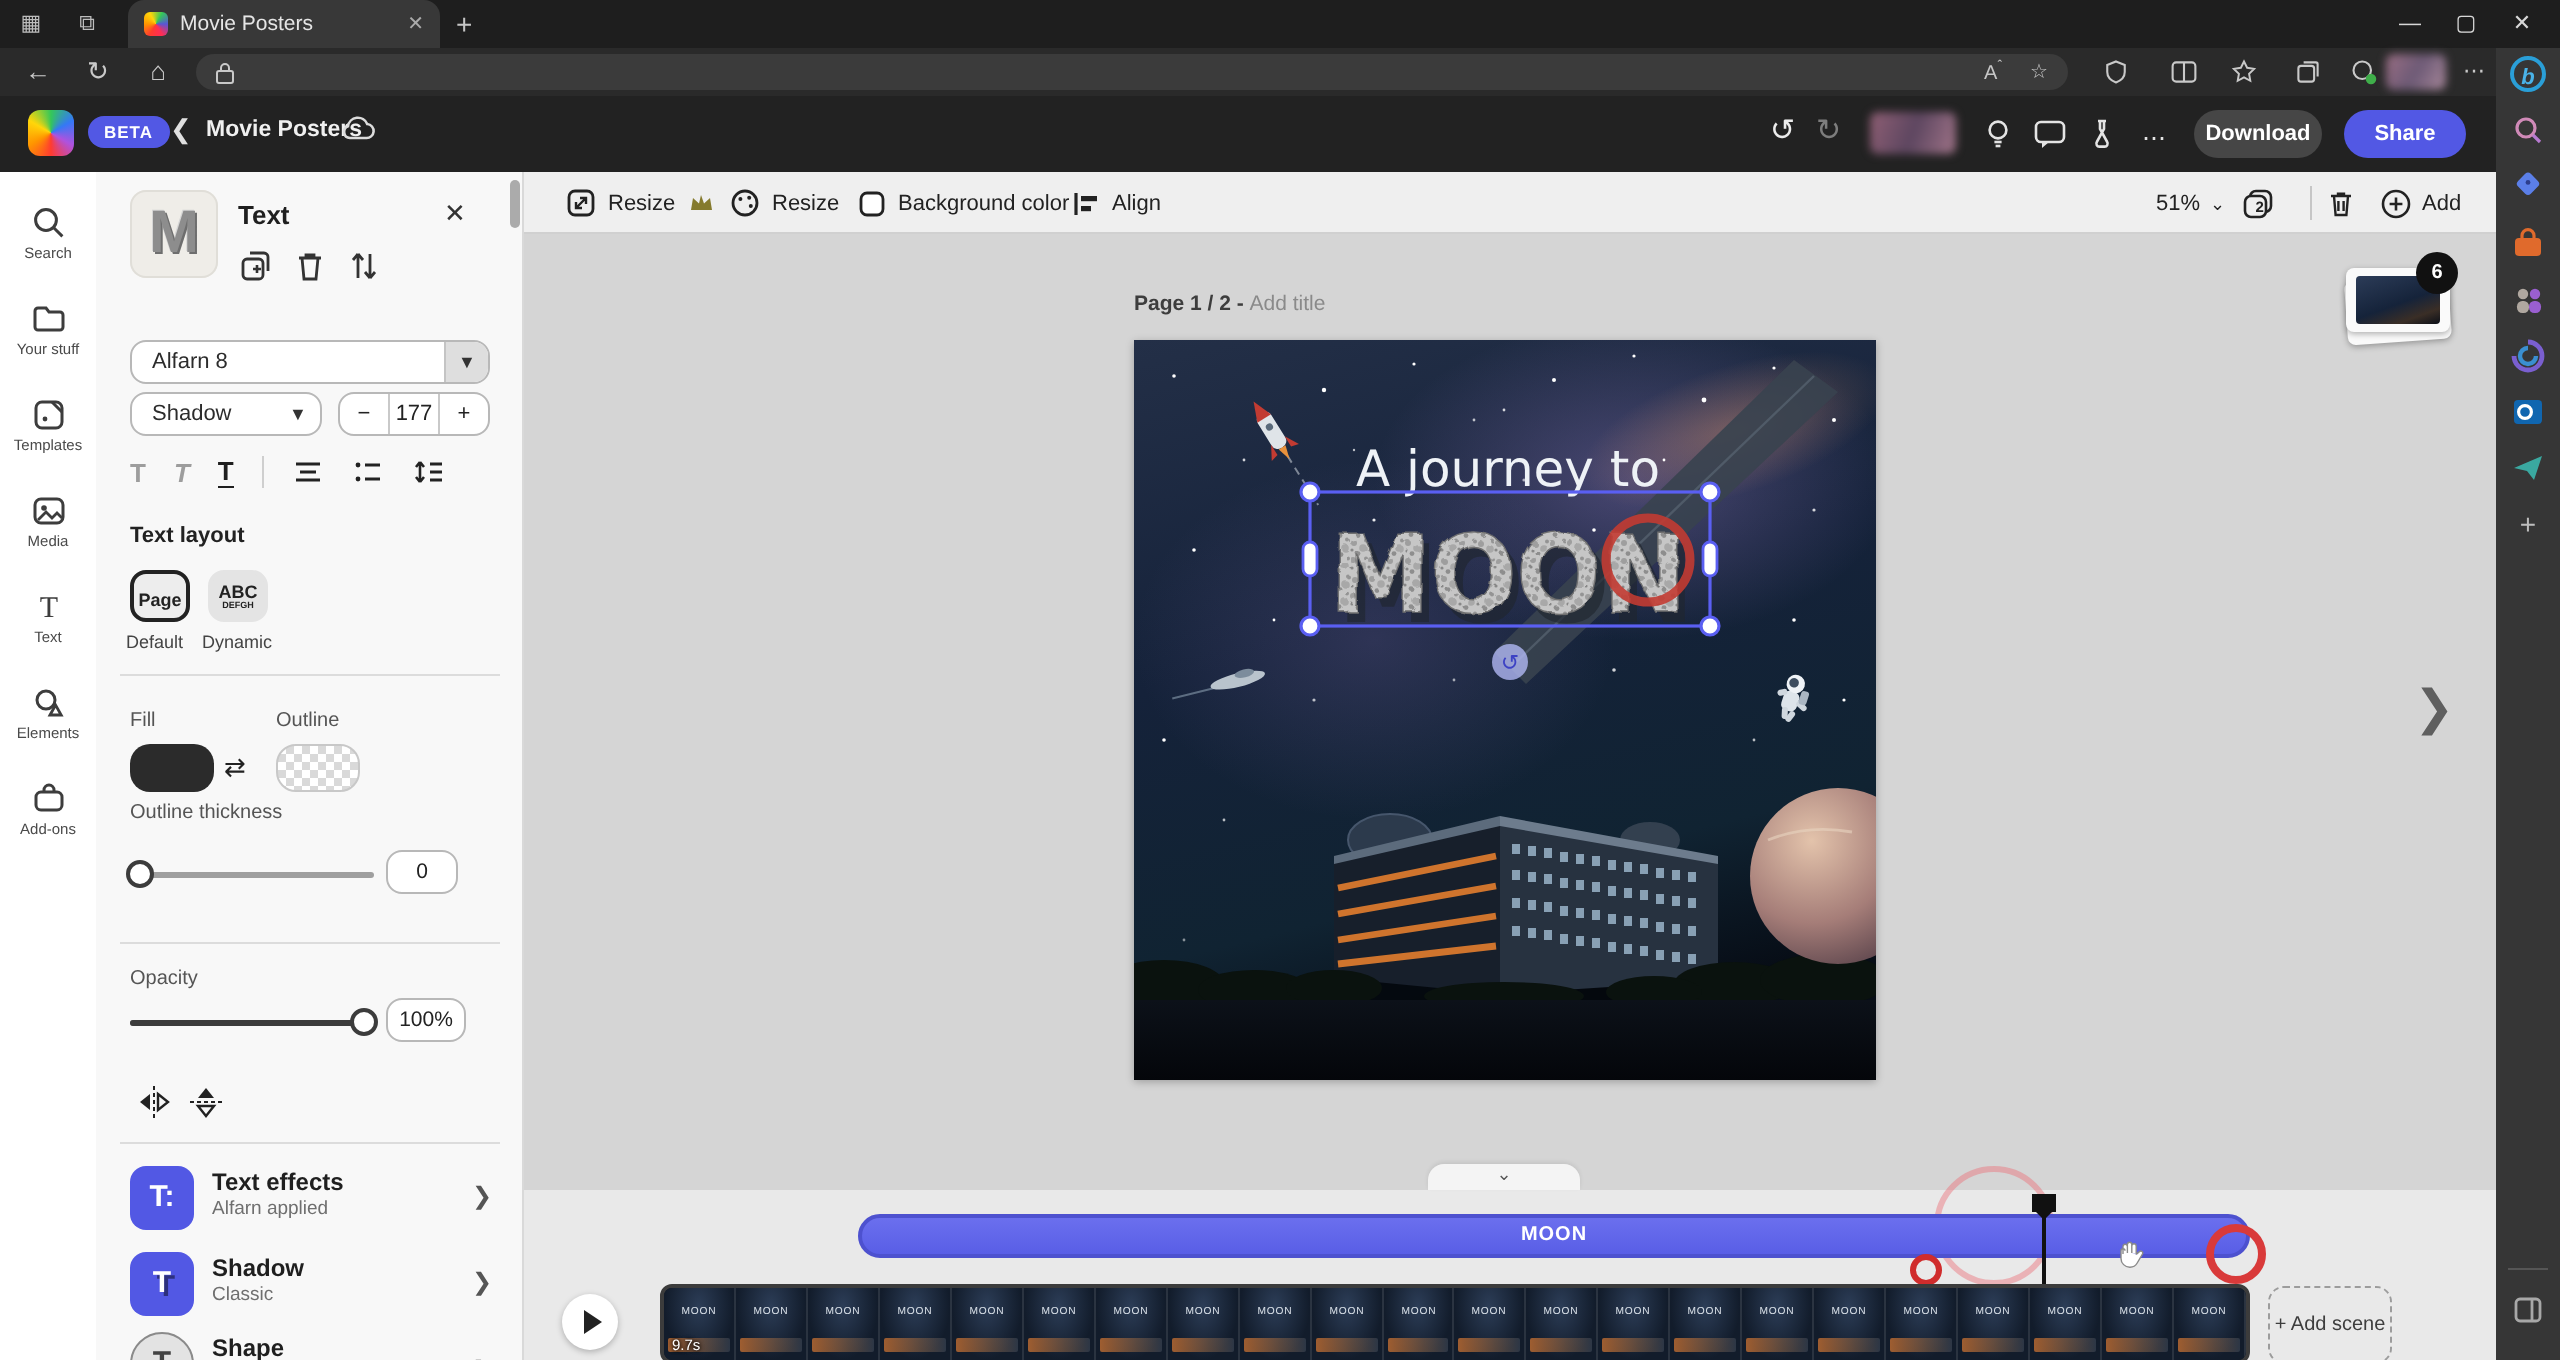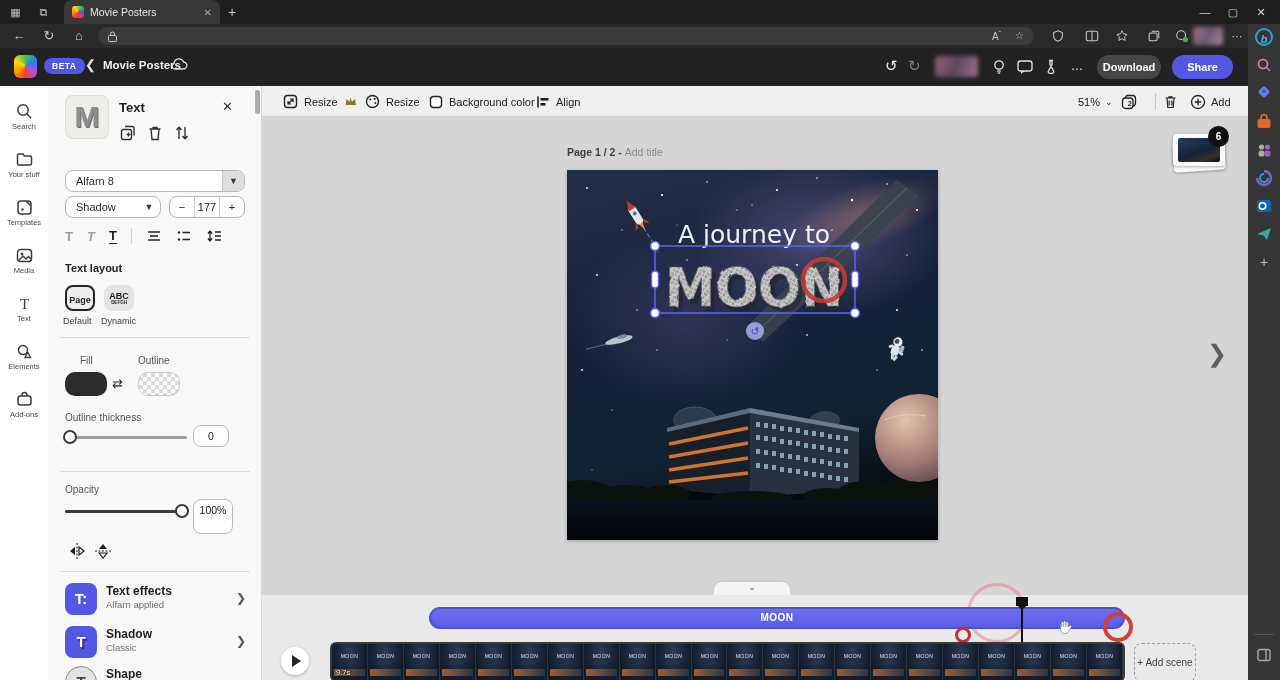--- a/index.html
+++ b/index.html
@@ -315,39 +315,39 @@
   <div class="sec-label" style="top:176px">Text layout</div>
   <div class="card" style="left:17px;width:30px;height:26px;line-height:26px;background:#ededed;border:2px solid #222">Page</div>
   <div class="card" style="left:56px;width:30px;height:26px;background:#e4e4e4;border:2px solid #e4e4e4;line-height:1">
     <div style="margin-top:5px;font-size:9px">ABC</div>
     <div style="font-size:4.5px">DEFGH</div>
   </div>
   <div class="card-label" style="left:15px">Default</div>
   <div class="card-label" style="left:53px">Dynamic</div>
   <div class="hline" style="top:251px"></div>
 
-  <div class="sub-label" style="left:32px;top:269px">Fill</div>
+  <div class="sub-label" style="left:17px;top:269px">Fill</div>
   <div class="sub-label" style="left:90px;top:269px">Outline</div>
   <div class="swatch sw-fill"></div>
   <div class="swap">⇄</div>
   <div class="swatch sw-outline"></div>
 
-  <div class="sub-label" style="left:17px;top:326px">Outline thickness</div>
+  <div class="sub-label" style="left:17px;top:315px">Outline thickness</div>
   <div class="slider" style="top:350px;width:122px">
     <div class="knob" style="left:-2px"></div>
   </div>
   <div class="valbox" style="left:145px;top:339px;width:36px;height:22px;line-height:20px">0</div>
   <div class="hline" style="top:385px"></div>
 
   <div class="sub-label" style="left:17px;top:398px">Opacity</div>
   <div class="slider" style="top:424px;width:122px">
     <div class="fill" style="width:118px"></div>
     <div class="knob" style="left:110px"></div>
   </div>
-  <div class="valbox" style="left:145px;top:413px;width:40px;height:35px;line-height:20px">100%</div>
+  <div class="valbox" style="left:145px;top:413px;width:40px;height:22px;line-height:20px">100%</div>
 
   <svg class="flip-ico" style="left:20px" viewBox="0 0 18 18">
       <line x1="9" y1="1" x2="9" y2="17" stroke="#222" stroke-width="1" stroke-dasharray="2 1.5"></line>
       <path d="M7 5L2 9l5 4z" fill="#222"></path>
       <path d="M11 5l5 4-5 4z" fill="none" stroke="#222" stroke-width="1.2"></path>
     </svg>
   <svg class="flip-ico" style="left:46px" viewBox="0 0 18 18">
       <line x1="1" y1="9" x2="17" y2="9" stroke="#222" stroke-width="1" stroke-dasharray="2 1.5"></line>
       <path d="M5 7L9 2l4 5z" fill="#222"></path>
       <path d="M5 11l4 5 4-5z" fill="none" stroke="#222" stroke-width="1.2"></path>

